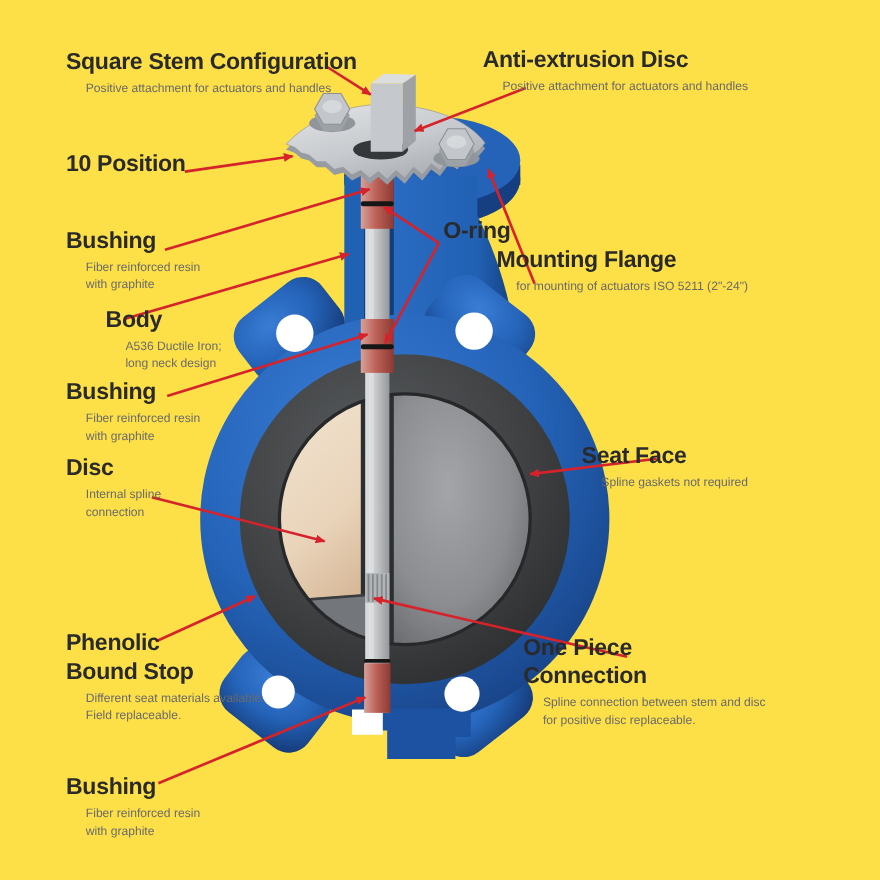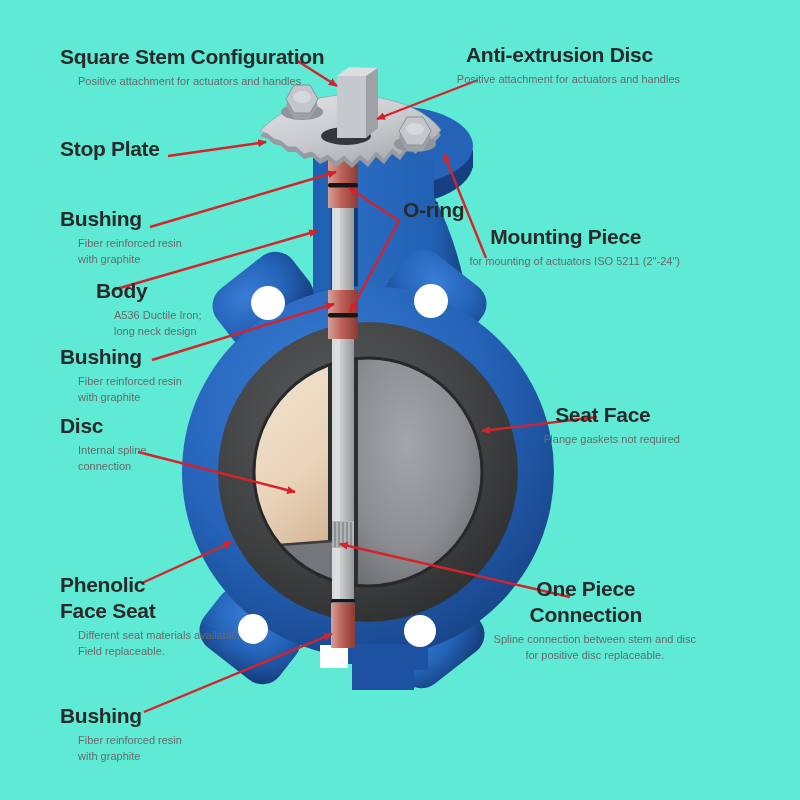--- a/index.html
+++ b/index.html
@@ -1,22 +1,22 @@
 <!DOCTYPE html>
 <html><head>
 <meta charset="utf-8">
 <style>
   html,body{margin:0;padding:0;background:#fff;}
-  #stage{position:relative;width:800px;height:800px;background:#5eead4;overflow:hidden;
+  #stage{position:relative;width:800px;height:800px;background:#fde047;overflow:hidden;
          font-family:"Liberation Sans","DejaVu Sans",sans-serif;}
   #valve-svg{position:absolute;left:0;top:0;}
   .lbl{position:absolute;color:#2a2a2a;}
   .lbl .t{font-size:21px;font-weight:bold;letter-spacing:-0.3px;line-height:26px;color:#2a2a2a;}
   .lbl .d{font-size:11px;font-weight:normal;color:#6a6a6a;line-height:16px;margin-top:3px;padding-left:18px;}
-  .lbl.right{text-align:center;}
+  .lbl.right{text-align:left;}
   .lbl .d2{margin-top:0;}
 </style>
 </head>
 <body>
 
 <div id="stage">
 
 <svg id="valve-svg" width="800" height="800" viewBox="0 0 800 800">
   <defs>
     <radialGradient id="bodyGrad" cx="38%" cy="30%" r="80%">
@@ -189,35 +189,35 @@
   <div class="t">Square Stem Configuration</div>
   <div class="d">Positive attachment for actuators and handles</div>
 </div>
 
 <div class="lbl right" style="right:120px;top:42px;">
   <div class="t">Anti-extrusion Disc</div>
   <div class="d">Positive attachment for actuators and handles</div>
 </div>
 
 <div class="lbl" style="left:60px;top:136px;">
-  <div class="t">Stop Plate</div>
+  <div class="t">10 Position</div>
 </div>
 
 <div class="lbl" style="left:60px;top:206px;">
   <div class="t">Bushing</div>
   <div class="d">Fiber reinforced resin</div>
   <div class="d d2">with graphite</div>
 </div>
 
 <div class="lbl" style="left:403px;top:197px;">
   <div class="t">O-ring</div>
 </div>
 
 <div class="lbl right" style="right:120px;top:224px;">
-  <div class="t">Mounting Piece</div>
+  <div class="t">Mounting Flange</div>
   <div class="d">for mounting of actuators ISO 5211 (2"-24")</div>
 </div>
 
 <div class="lbl" style="left:60px;top:278px;margin-left:36px;">
   <div class="t">Body</div>
   <div class="d">A536 Ductile Iron;</div>
   <div class="d d2">long neck design</div>
 </div>
 
 <div class="lbl" style="left:60px;top:344px;">
@@ -227,26 +227,26 @@
 </div>
 
 <div class="lbl" style="left:60px;top:413px;">
   <div class="t">Disc</div>
   <div class="d">Internal spline</div>
   <div class="d d2">connection</div>
 </div>
 
 <div class="lbl right" style="right:120px;top:402px;margin-left:48px;">
   <div class="t">Seat Face</div>
-  <div class="d">Flange gaskets not required</div>
+  <div class="d">Spline gaskets not required</div>
 </div>
 
 <div class="lbl" style="left:60px;top:572px;">
   <div class="t">Phenolic</div>
-  <div class="t">Face Seat</div>
+  <div class="t">Bound Stop</div>
   <div class="d">Different seat materials available.</div>
   <div class="d d2">Field replaceable.</div>
 </div>
 
 <div class="lbl right" style="right:104px;top:576px;">
   <div class="t">One Piece</div>
   <div class="t">Connection</div>
   <div class="d">Spline connection between stem and disc</div>
   <div class="d d2">for positive disc replaceable.</div>
 </div>

